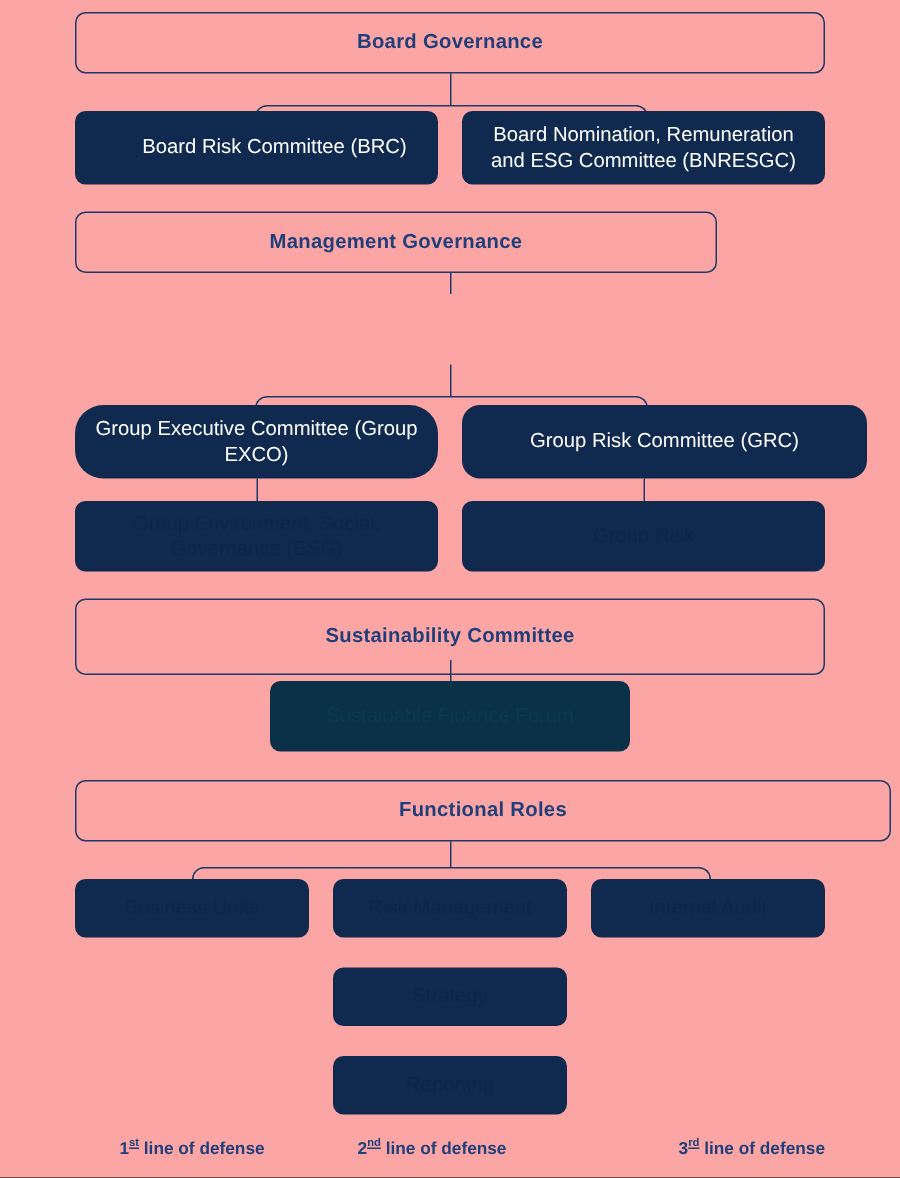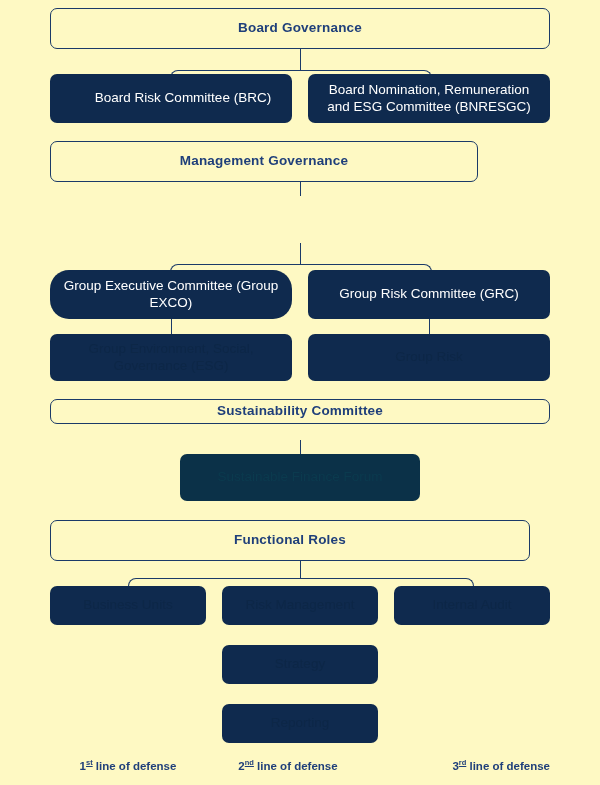--- a/index.html
+++ b/index.html
@@ -7,21 +7,21 @@
     padding: 0;
     background: #000000;
   }
   body {
     font-family: "Liberation Sans", sans-serif;
   }
   #chart {
     position: relative;
     width: 600px;
     height: 785px;
-    background: #fef9c3;
+    background: #fca5a5;
     overflow: hidden;
   }
 
   
   .box {
     position: absolute;
     box-sizing: border-box;
     border-radius: 7px;
     display: flex;
     align-items: center;
@@ -125,46 +125,46 @@
   <div class="vline" style="left:300px; top:182px; height:14px;"></div>
 
 
   <div class="vline" style="left:300px; top:243px; height:21px;"></div>
   <div class="bracket" style="left:170px; top:264px; width:260px; height:12px;"></div>
 
   <div class="box node" style="left:50px; top:270px; width:242px; height:49px; padding:0 10px;border-radius:19px;">
     <span>Group Executive Committee (Group EXCO)</span>
   </div>
 
-  <div class="box node" style="left:308px; top:270px; width:242px; height:49px; padding:0 10px;">
+  <div class="box node" style="left:308px; top:270px; width:270px; height:49px; padding:0 10px;border-radius:12px;">
     <span>Group Risk Committee  (GRC)</span>
   </div>
 
   <div class="vline" style="left:171px; top:319px; height:15px;"></div>
   <div class="vline" style="left:429px; top:319px; height:15px;"></div>
 
   <div class="box node-dim" style="left:50px; top:334px; width:242px; height:47px; padding:0 10px;">
     <span>Group Environment, Social, Governance (ESG)</span>
   </div>
 
   <div class="box node-dim" style="left:308px; top:334px; width:242px; height:47px; padding:0 10px;">
     <span>Group Risk</span>
   </div>
 
-  <div class="box band" style="left:50px; top:399px; width:500px; height:25px;">
+  <div class="box band" style="left:50px; top:399px; width:500px; height:51px;">
     <span>Sustainability Committee</span>
   </div>
 
   <div class="vline" style="left:300px; top:440px; height:14px;"></div>
 
   <div class="box node-teal" style="left:180px; top:454px; width:240px; height:47px;">
     <span>Sustainable Finance Forum</span>
   </div>
 
-  <div class="box band" style="left:50px; top:520px; width:480px; height:41px;align-items:center;">
+  <div class="box band" style="left:50px; top:520px; width:544px; height:41px;align-items:center;">
     <span>Functional Roles</span>
   </div>
 
   <div class="vline" style="left:300px; top:561px; height:17px;"></div>
   <div class="bracket" style="left:128px; top:578px; width:344px; height:12px;"></div>
 
   <div class="box node-dim" style="left:50px; top:586px; width:156px; height:39px;">
     <span>Business Units</span>
   </div>
 

